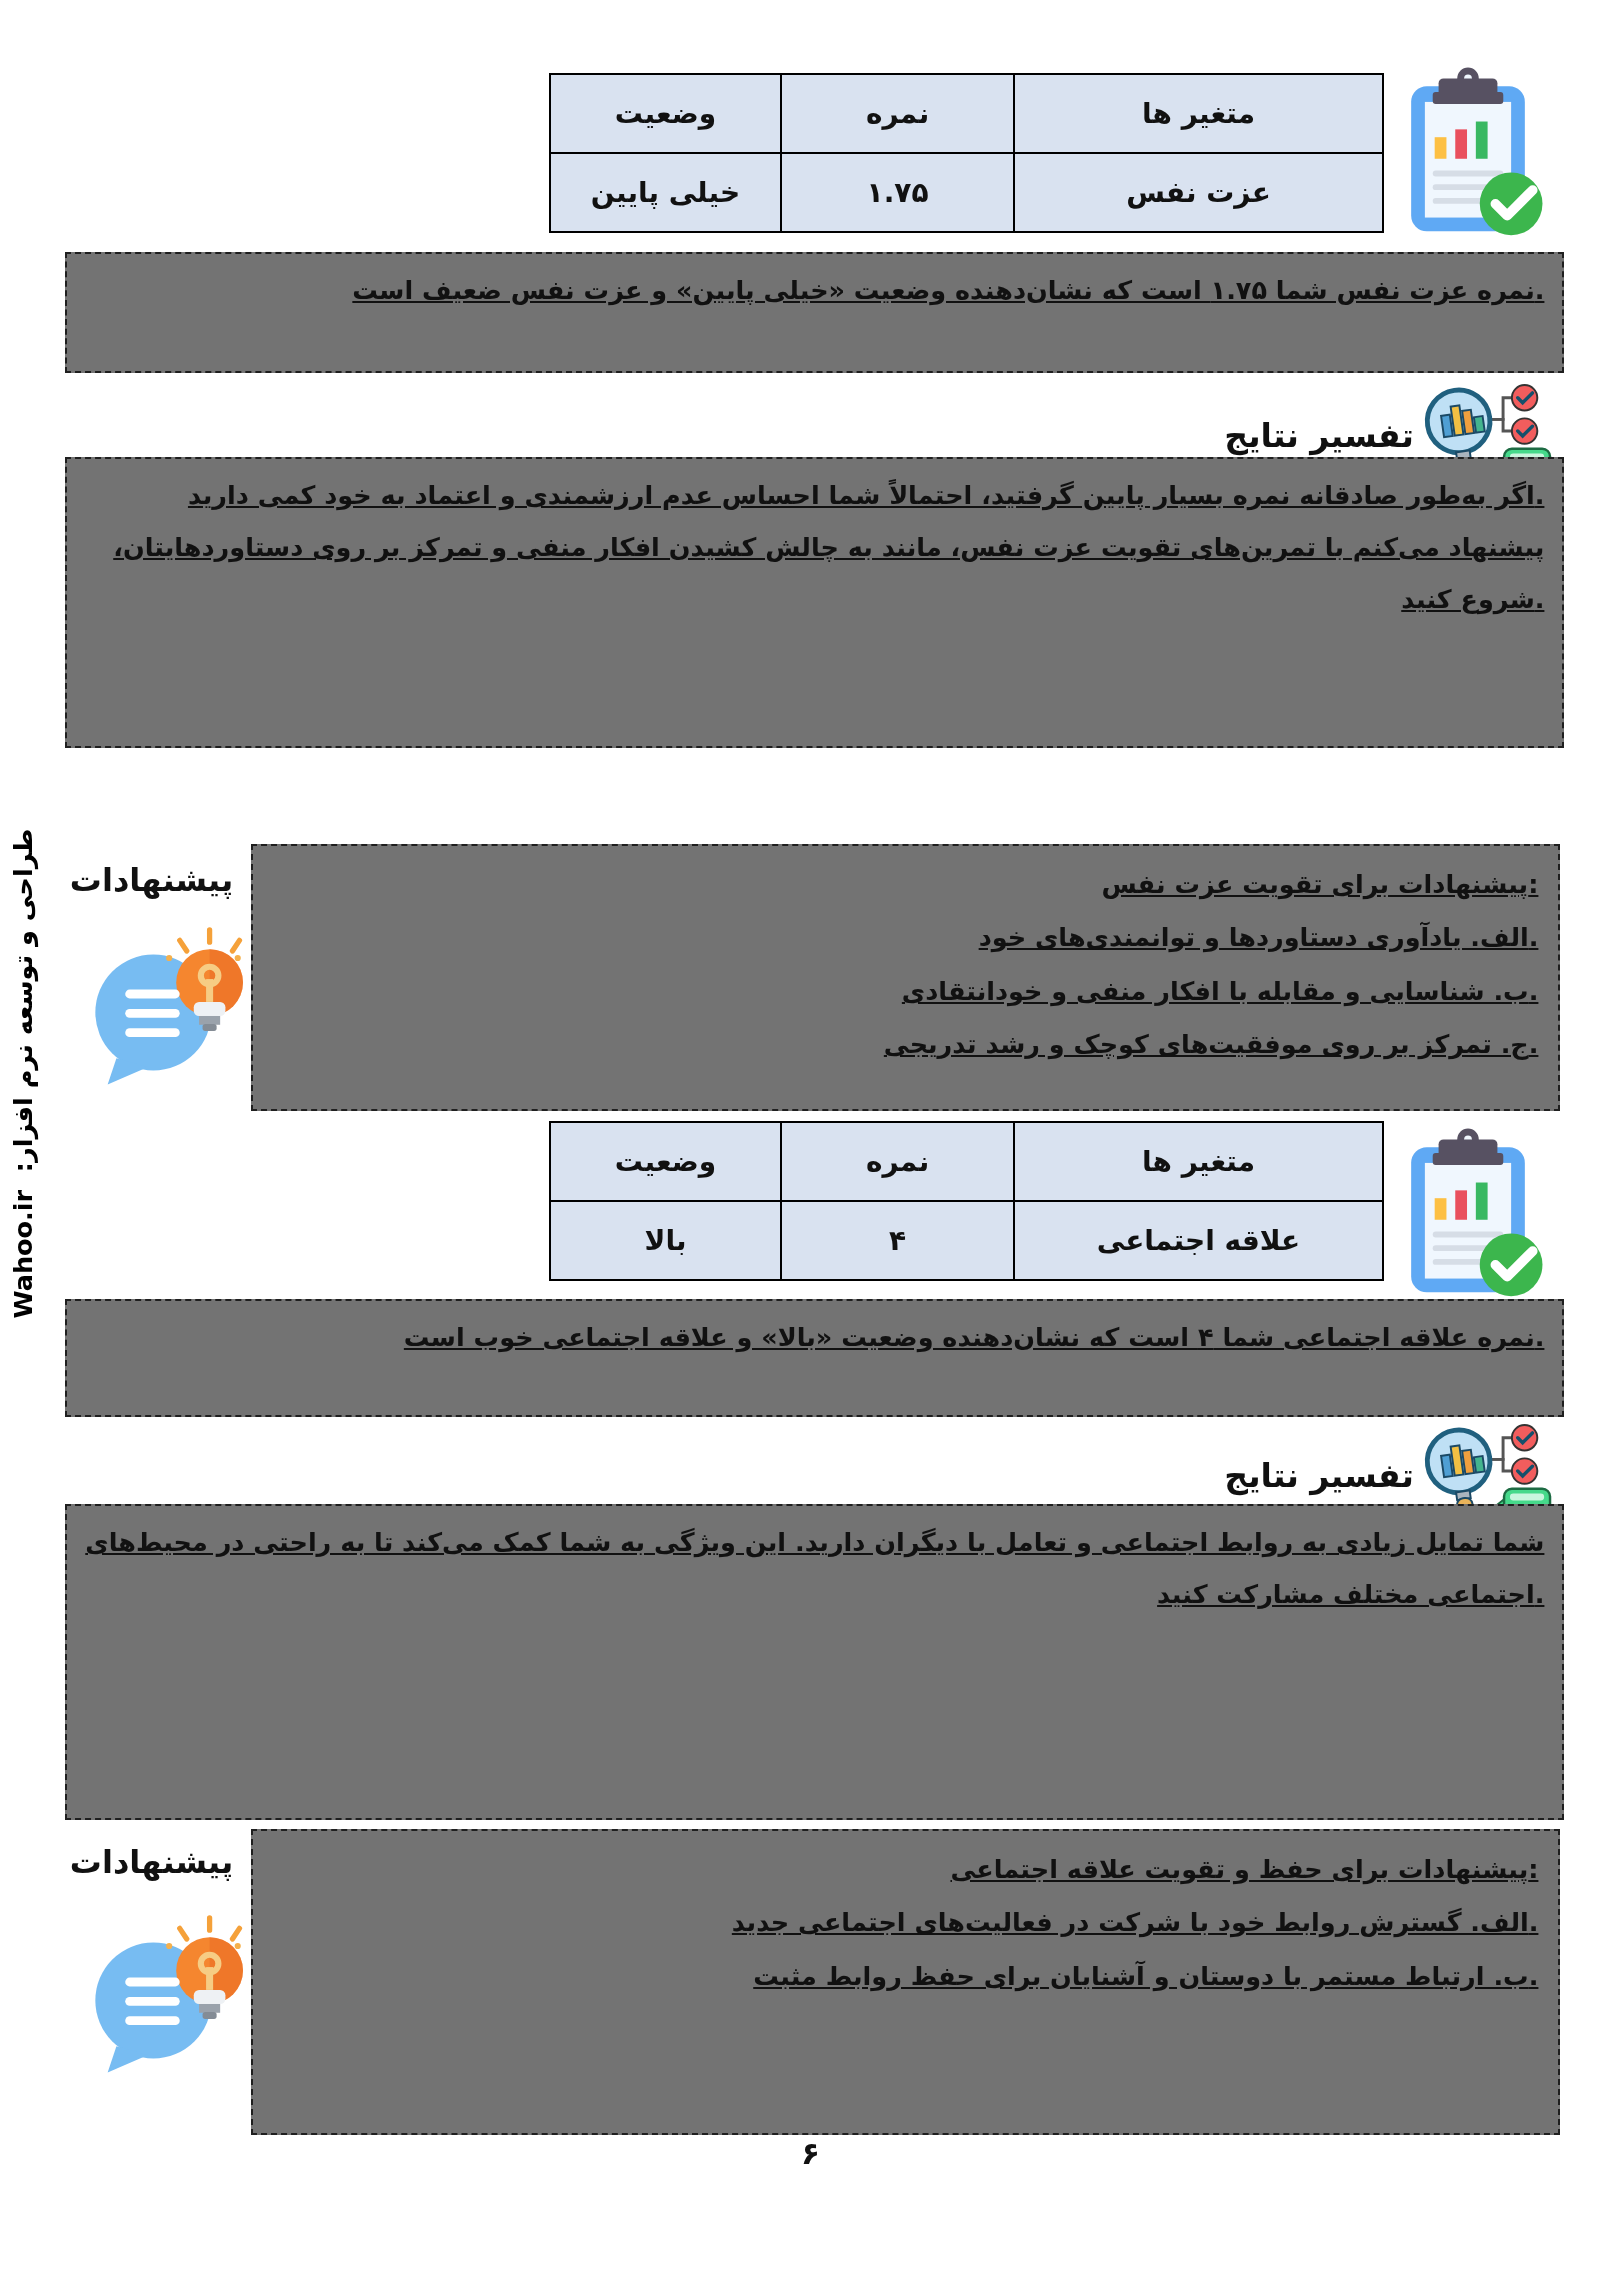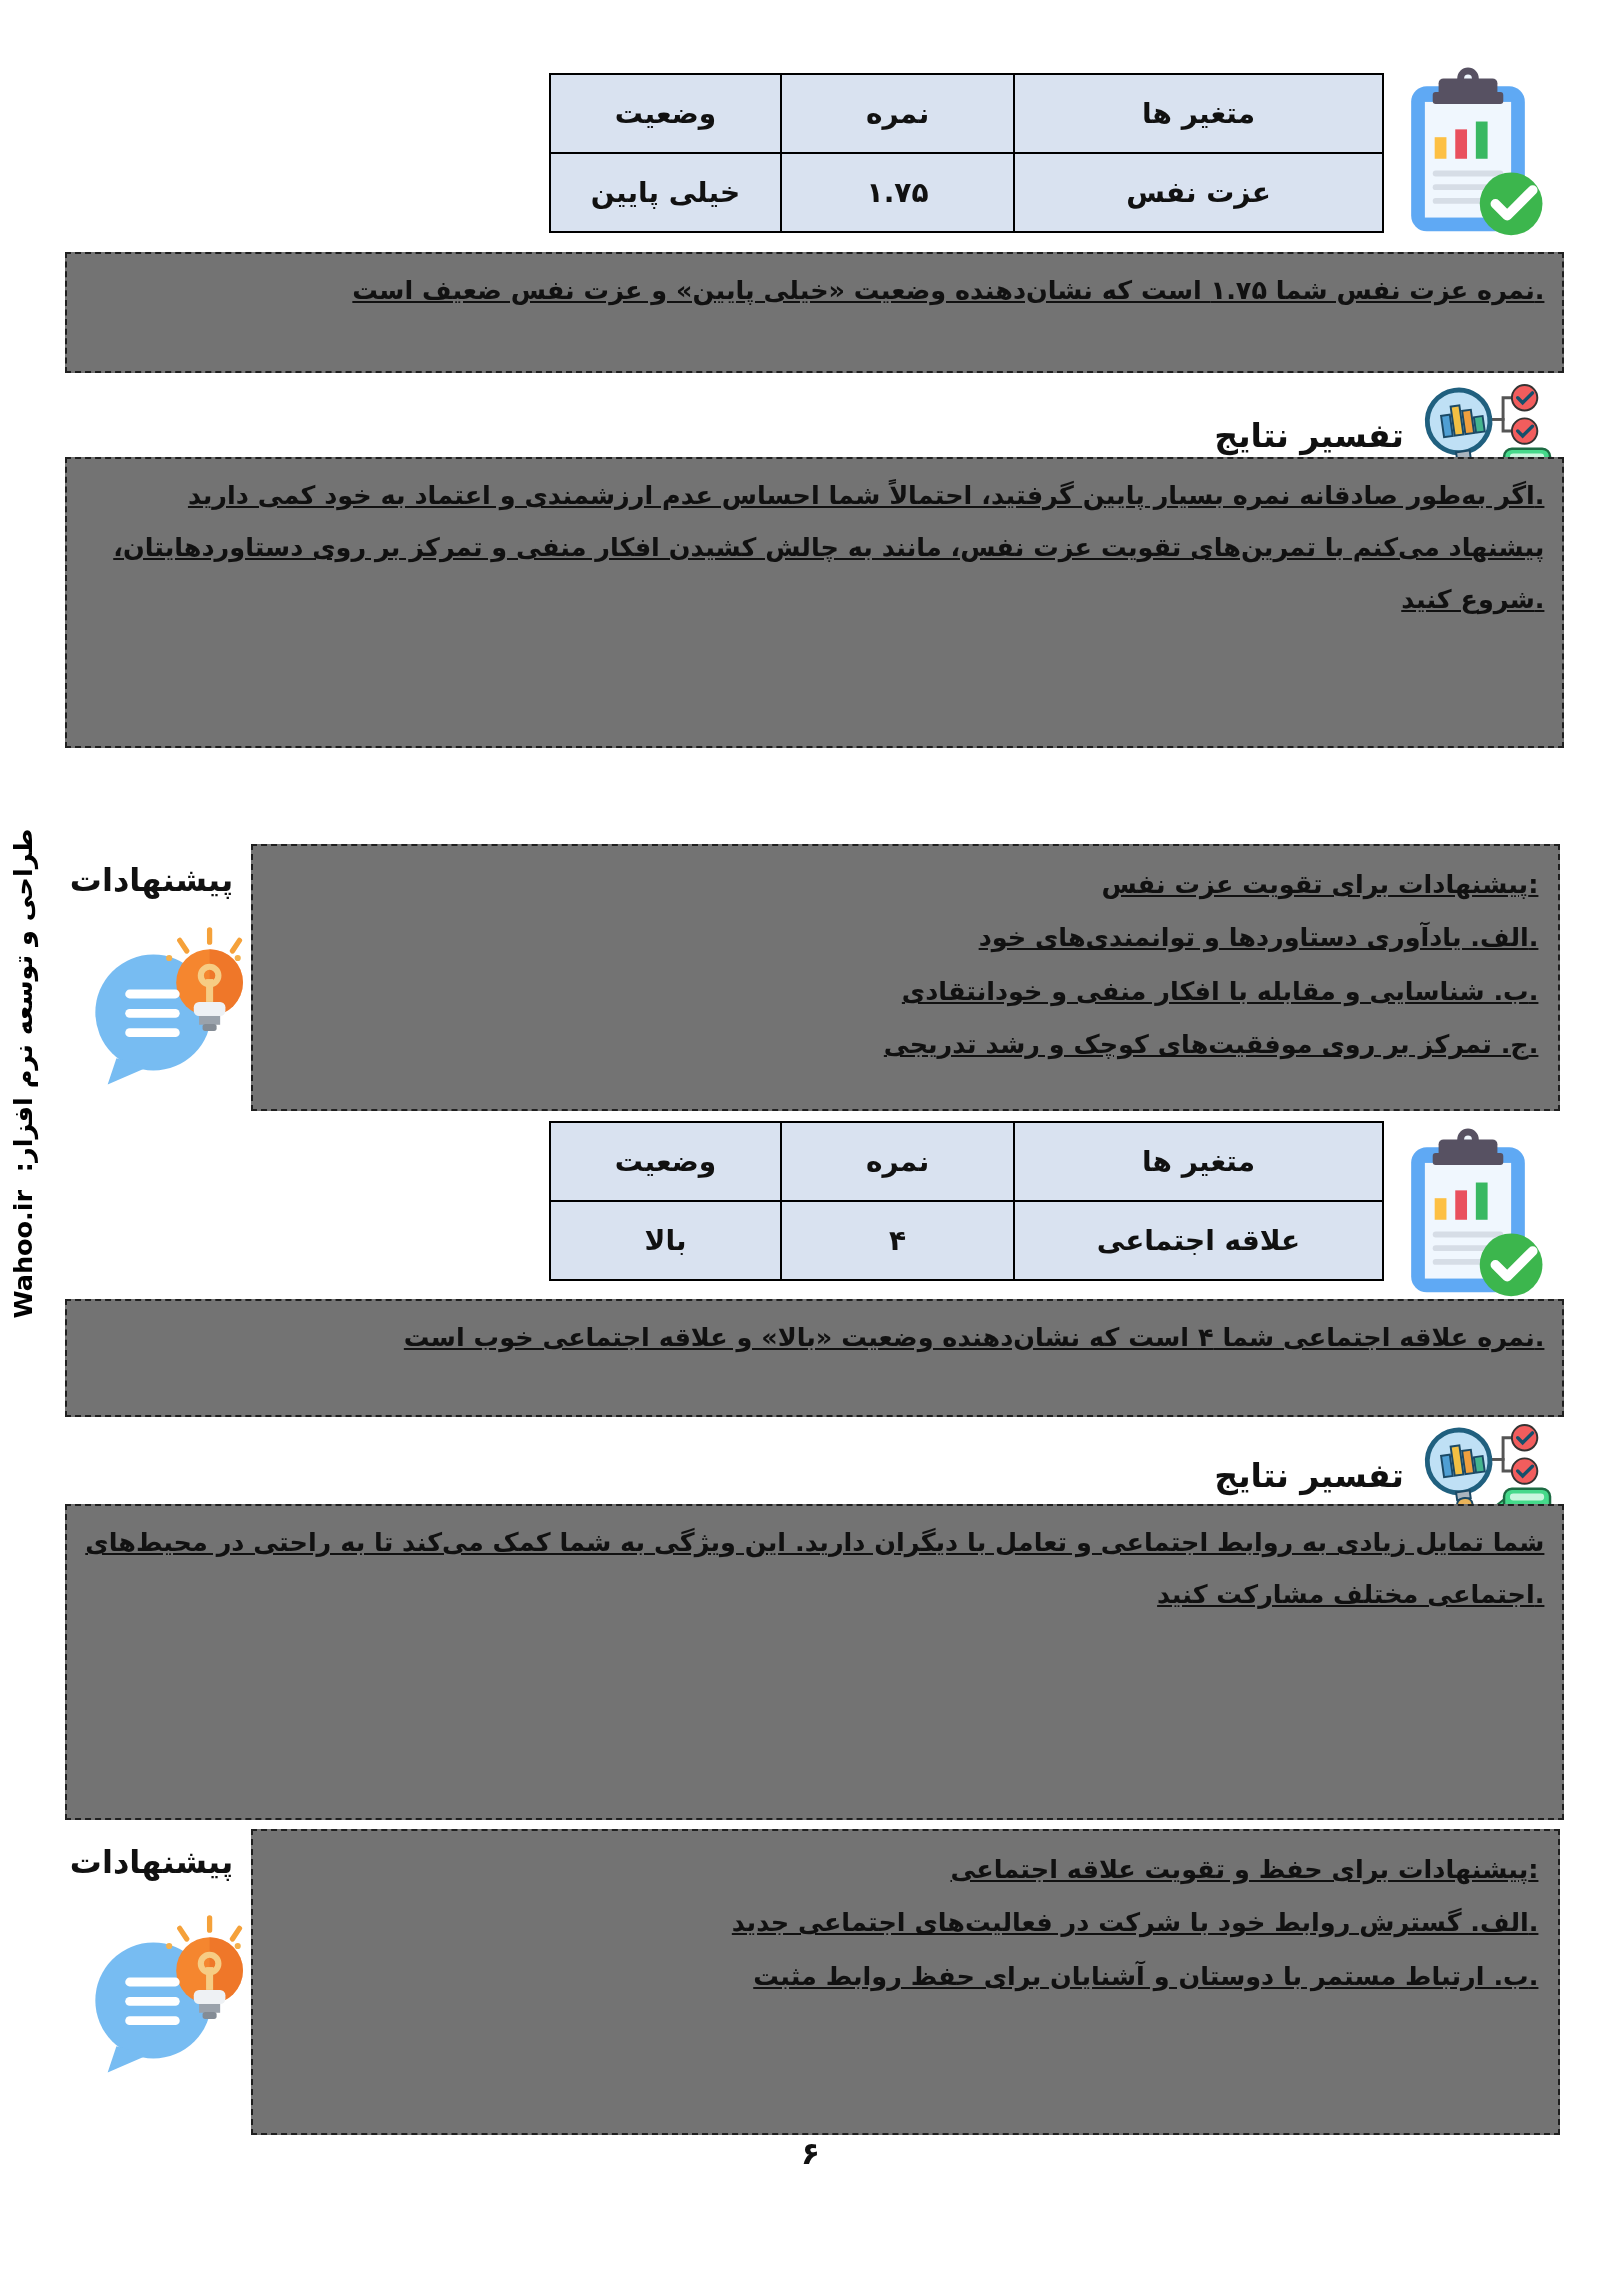--- a/index.html
+++ b/index.html
@@ -53,21 +53,21 @@
   
   .icon-abs { position: absolute; }
   .clip1 { left: 1370px; top: 49px; }
   .clip2 { left: 1370px; top: 1110px; }
 
   .interp-header {
     position: absolute;
     right: 69px;
     display: flex;
     align-items: center;
-    gap: 11px;
+    gap: 1px;
     direction: ltr;
   }
   .h1 { top: 380px; }
   .h2 { top: 1420px; }
   .interp-title { font-size: 33px; direction: rtl; white-space: nowrap; }
 
   .sugg-label {
     position: absolute;
     left: 69px; width: 165px;
     font-size: 32px;

